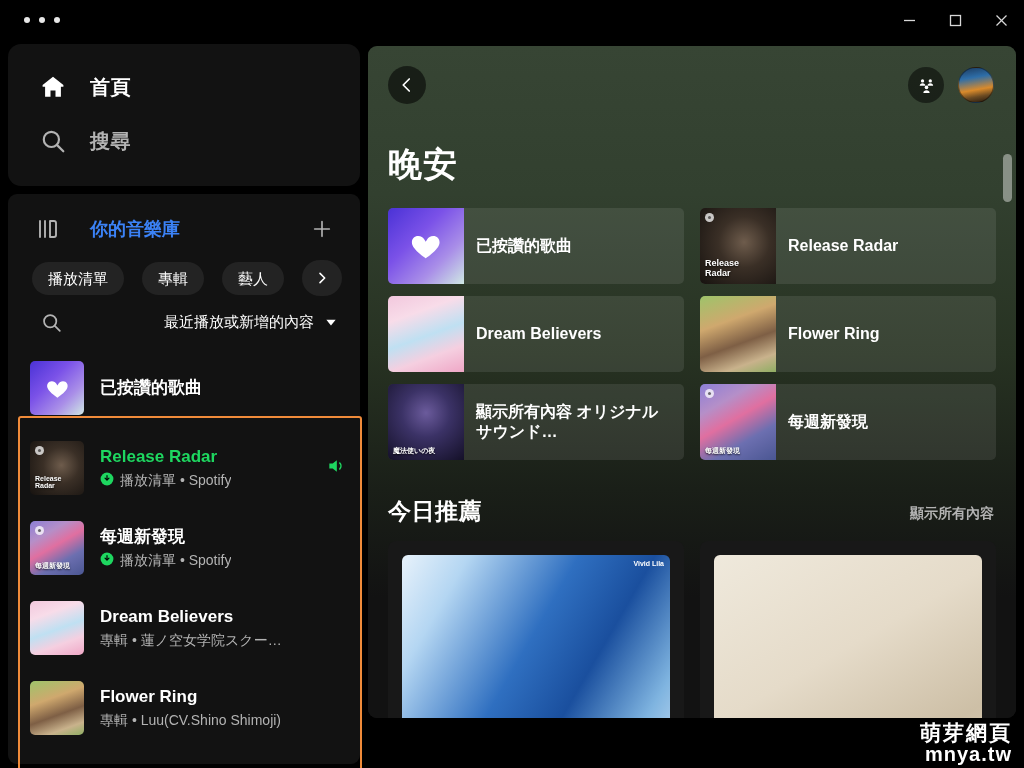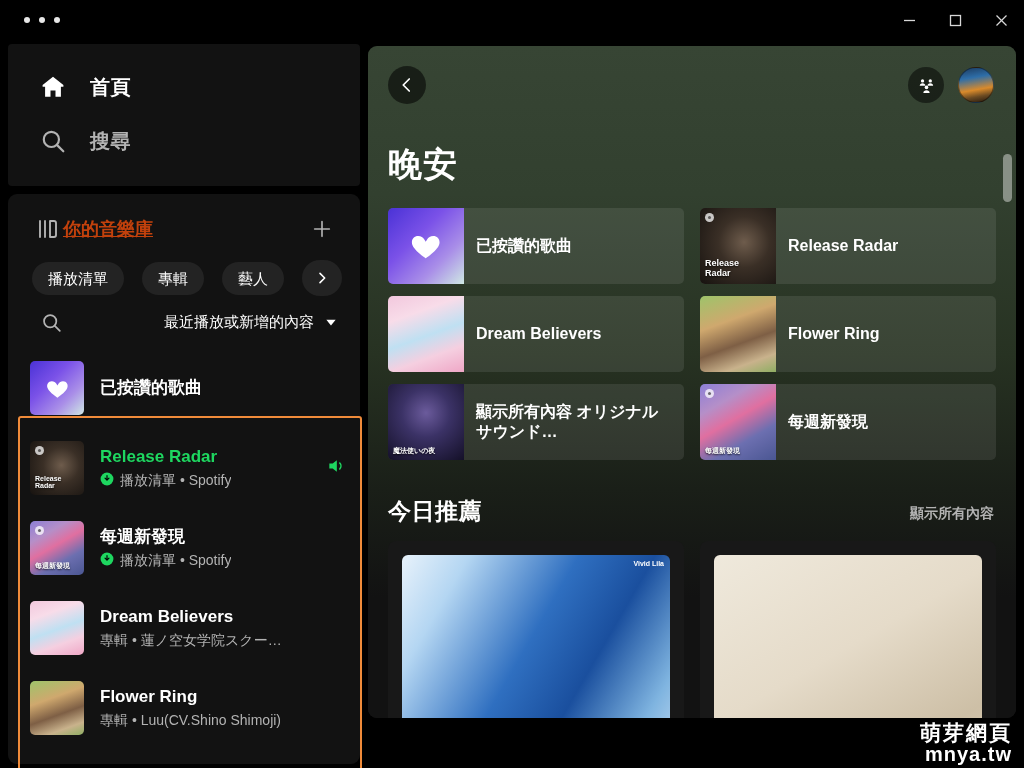--- a/index.html
+++ b/index.html
@@ -18,38 +18,38 @@
   }
   .dots{ display:flex; gap:9px; margin-left:24px; align-items:center; }
   .dots span{ width:6px;height:6px;border-radius:50%;background:#e8e8e8; display:block;}
   .wincontrols{ position:absolute; right:0; top:0; height:40px; display:flex; }
   .wc{ width:46px;height:40px; display:flex;align-items:center;justify-content:center;}
   .wc svg{ display:block; }
 
   
   .sidebar{ position:absolute; left:8px; top:44px; width:352px; height:720px; }
   .navcard{
-    background:#121212; border-radius:4px; width:352px; height:142px;
+    background:#121212; border-radius:13px; width:352px; height:142px;
     padding:16px 0 0 0;
   }
   .navitem{
     display:flex; align-items:center; gap:22px; height:54px; padding-left:30px;
     cursor:pointer;
   }
   .navitem .nlabel{ font-size:20px; font-weight:700; color:#fff; letter-spacing:.5px;}
   .navitem.inactive .nlabel{ color:#b3b3b3; font-weight:700;}
   .navicon{ width:30px;height:30px;display:flex;align-items:center;justify-content:center;}
 
   .libcard{
     margin-top:8px; background:#121212; border-radius:9px; width:352px; height:570px;
     padding-top:8px; position:relative; overflow:hidden;
   }
   .libheader{ display:flex; align-items:center; height:54px; padding:0 22px 0 26px;}
   .libicon{ width:28px;height:28px;display:flex;align-items:center;justify-content:center;}
-  .libtitle{ font-size:18px; font-weight:700; color:#c2410c; margin-left:1px; flex:1;text-decoration:underline;}
+  .libtitle{ font-size:18px; font-weight:700; color:#3b82f6; margin-left:28px; flex:1;}
   .plusbtn{ width:32px;height:32px;display:flex;align-items:center;justify-content:center;cursor:pointer;}
 
   .chips{ display:flex; align-items:center; gap:18px; padding:4px 0 0 24px;}
   .chip{
     background:#232323; color:#fff; border-radius:999px; font-size:15px;
     padding:9px 16px; white-space:nowrap; cursor:pointer; line-height:1;
   }
   .chip.arrow{ width:40px;height:36px; display:flex;align-items:center;justify-content:center;padding:0;}
 
   .sortrow{ display:flex; align-items:center; height:52px; padding:0 22px 0 30px;}

